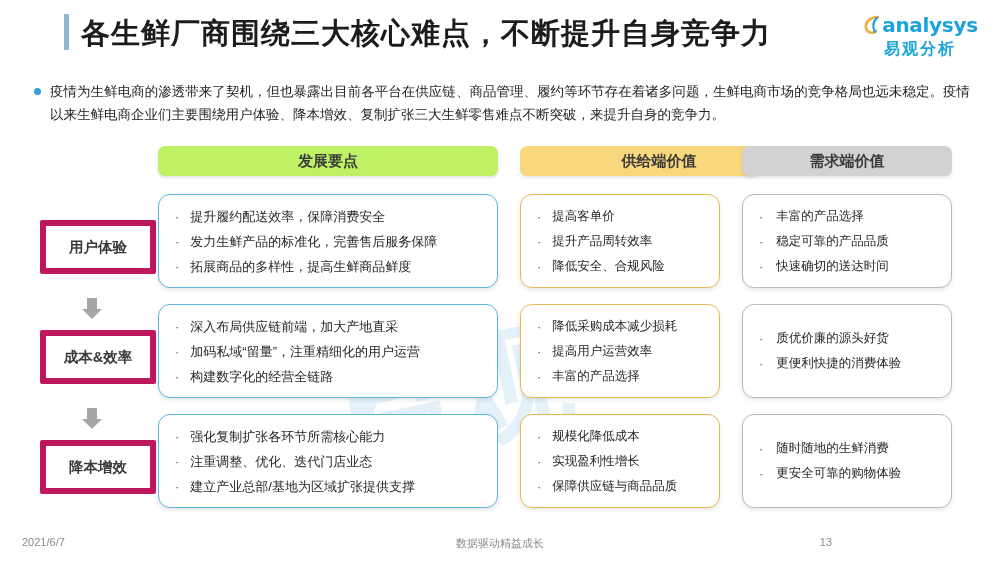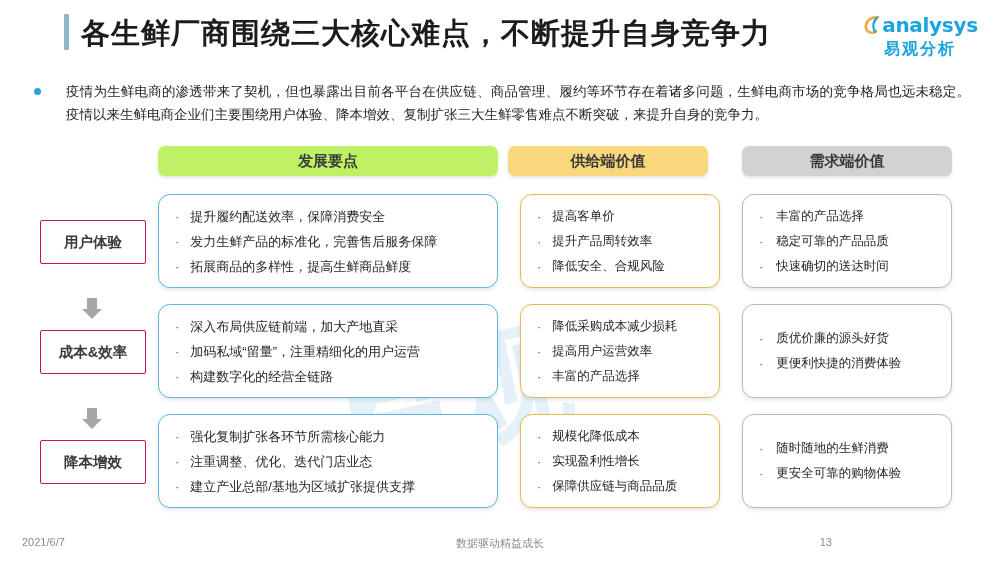--- a/index.html
+++ b/index.html
@@ -55,51 +55,51 @@
   .logo-word{
     font-size:20px;color:#1ba3dd;font-weight:600;letter-spacing:-.3px;
     font-family:"DejaVu Sans",sans-serif;
   }
   .logo-cn{
     font-size:16px;color:#1ba3dd;font-weight:bold;letter-spacing:2px;margin-top:1px;
   }
   
   .lead{
     position:absolute;left:34px;top:80px;width:936px;
-    display:flex;z-index:3;gap:16px;
+    display:flex;z-index:3;
   }
   .lead-dot{
     width:7px;height:7px;border-radius:50%;background:#2f9fd6;
     margin-top:8px;margin-right:9px;flex:0 0 auto;
   }
   .lead-text{
     font-size:13.5px;line-height:23px;color:#1f1f1f;text-align:justify;
   }
   
   .matrix{position:absolute;left:0;top:142px;width:1000px;z-index:2;}
   .col-headers{
     position:relative;height:42px;
   }
   .pill{
     position:absolute;top:4px;height:30px;border-radius:7px;
     display:flex;align-items:center;justify-content:center;
     font-size:15px;font-weight:bold;color:#3a3a3a;
     box-shadow:0 2px 3px rgba(0,0,0,.10);
   }
   .pill.c1{left:158px;width:340px;background:#bef264;}
-  .pill.c2{left:508px;width:200px;background:#f9d77c;}
+  .pill.c2{left:520px;width:200px;background:#f9d77c;padding-left:39px;}
   .pill.c3{left:742px;width:210px;background:#d2d2d2;}
 
   .rows{position:relative;}
   .row{position:relative;height:100px;margin-bottom:10px;}
   .row.r1{margin-top:10px;}
 
   .rowlabel{
     position:absolute;left:40px;width:104px;height:42px;
-    border:1px solid #be185d;border-radius:2px;background:#fff;
+    border:6px solid #be185d;border-radius:2px;background:#fff;
     display:flex;align-items:center;justify-content:center;
     font-size:14.5px;font-weight:bold;color:#3a3a3a;
   }
   .arrow{
     position:absolute;left:82px;width:20px;height:22px;
   }
   .arrow i{
     display:block;width:10px;height:11px;background:#a6a6a6;margin:0 auto;
   }
   .arrow b{

